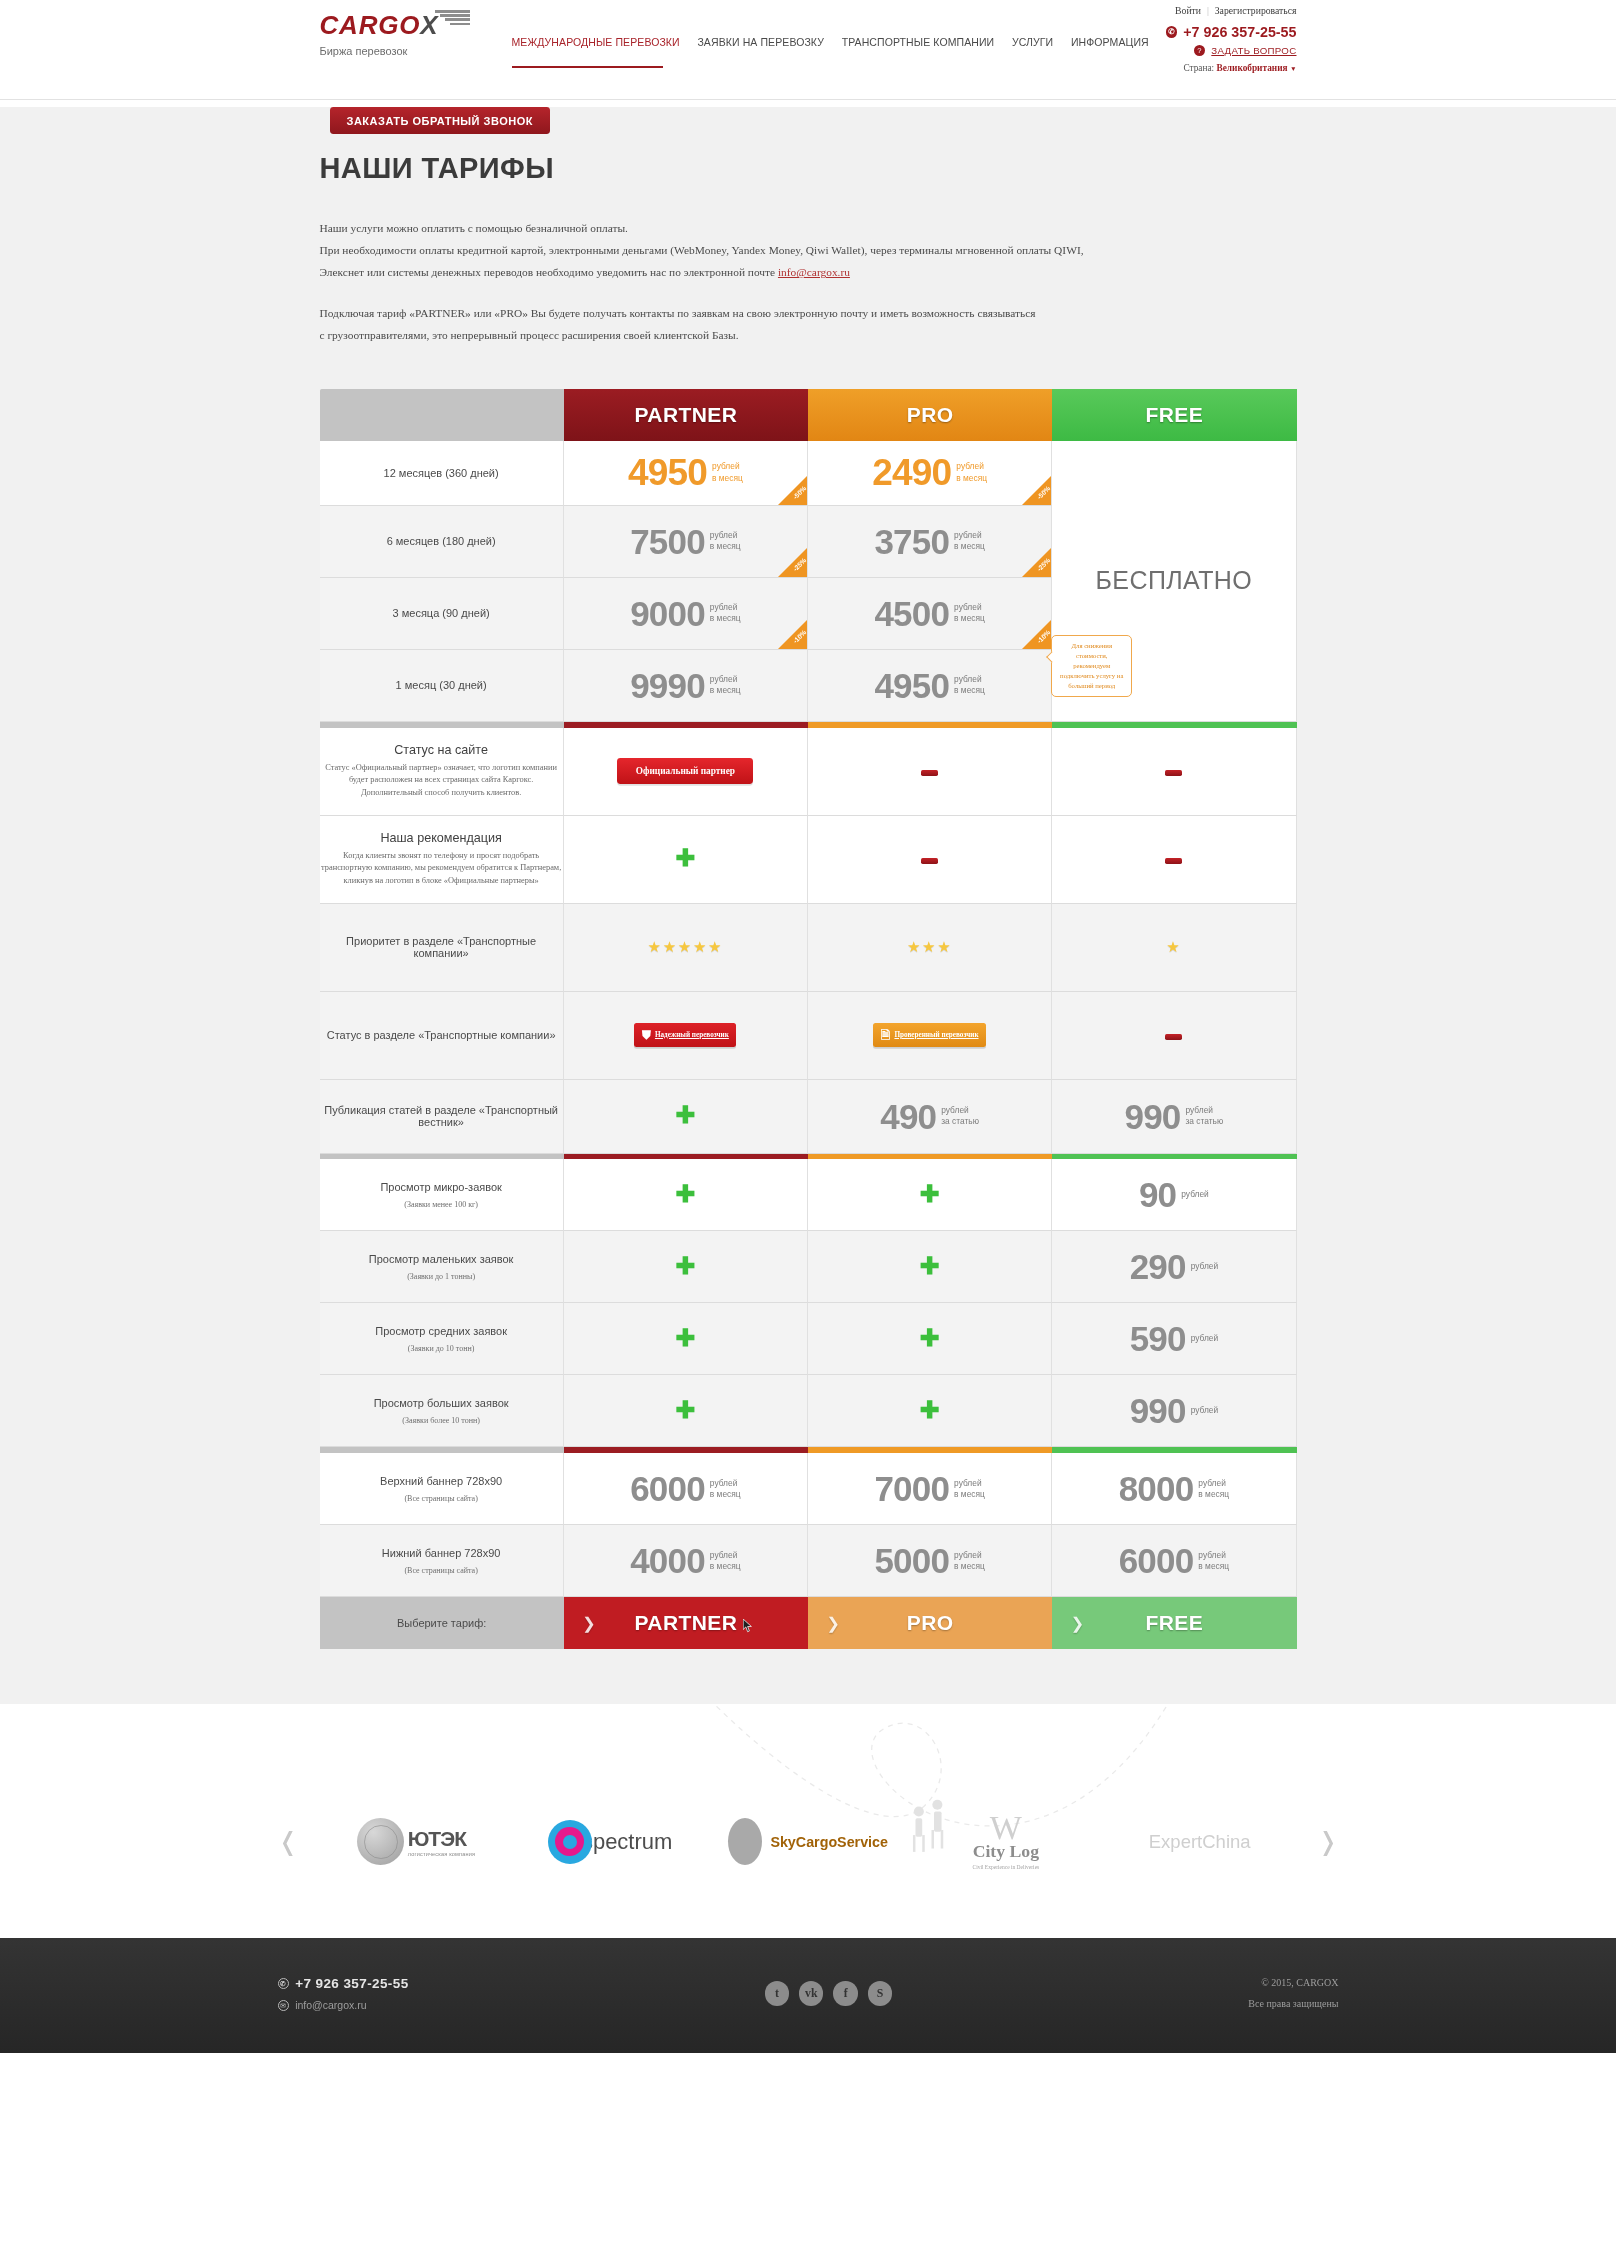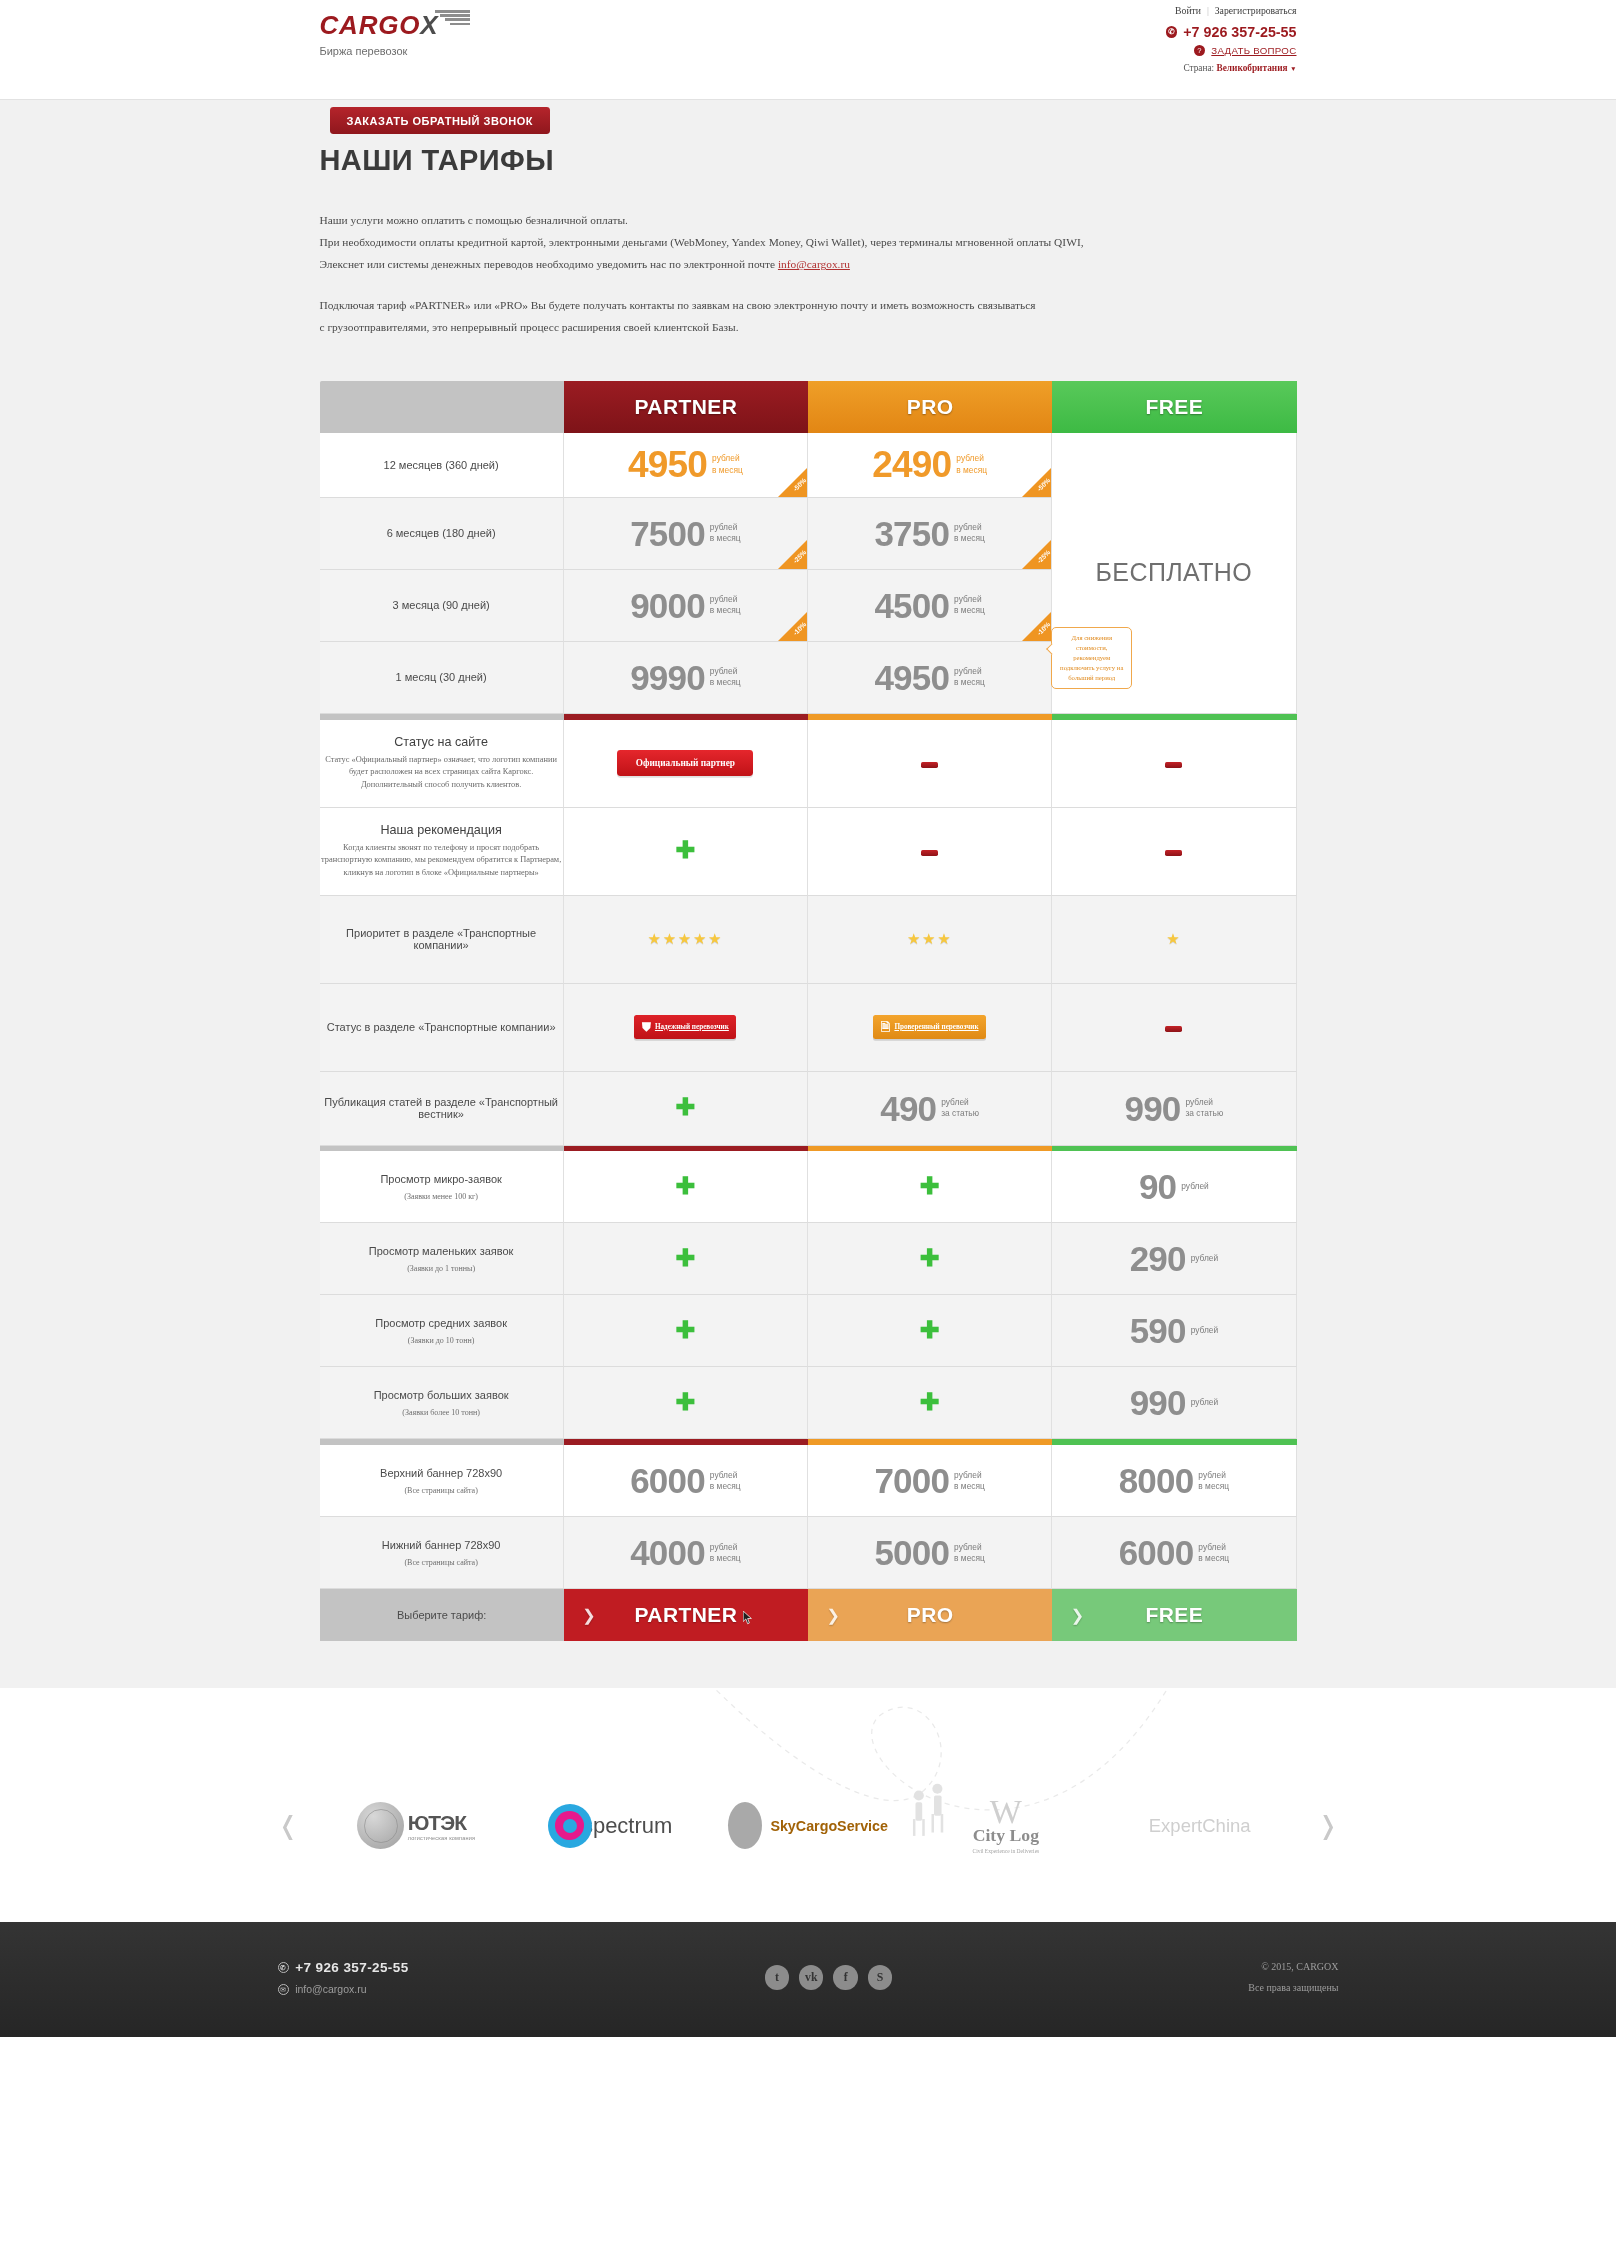--- a/index.html
+++ b/index.html
@@ -60,21 +60,21 @@
     width:11.8px;height:11.8px;border-radius:50%;background:#9c1a1f;color:#fff;
     font-size:7.6px;line-height:11.8px;text-align:center;display:inline-block;
   }
   .hdr-country { font-size:9.3px; color:#555; margin-top:6.7px; font-family:"Liberation Serif", serif;}
   .hdr-country b { color:#9c1a1f; font-weight:bold; }
   .hdr-country .caret { color:#9c1a1f; font-size:6.7px; }
   .hdr-divider { height:0.8px; background:#e2e2e2; }
 
   
   .main { background:#f1f1f1; padding-bottom:47px; }
-  .wrap { width:977px; margin:0 auto; }
+  .wrap { width:977px; margin:8px auto; }
   .page-title { font-size:29px; font-weight:bold; color:#3b3b3b; padding-top:45px; letter-spacing:0.4px;}
   .intro { margin-top:32px; font-family:"Liberation Serif", serif; font-size:11.4px; color:#4b4b4b; line-height:1.95; }
   .intro a { color:#b03030; }
   .intro .gap { height:18.5px; }
 
   
   .tariff { margin-top:42px; width:977px; border-collapse:separate; border-spacing:0; }
   .tariff td, .tariff th { padding:0; vertical-align:middle; }
   .col-feat { width:244px; }
   .col-plan { width:244px; }
@@ -213,20 +213,23 @@
 
       <div class="logo-wrap">
         <div class="logo-text">
           <span>CARGO</span><span class="logo-x">X</span><span class="logo-wings"><i></i><i></i><i></i><i></i></span>
         </div>
         <div class="logo-sub">Биржа перевозок</div>
       </div>
 
       <button class="callback-btn">ЗАКАЗАТЬ ОБРАТНЫЙ ЗВОНОК</button>
 
+      <div class="nav">
+        <a href="#" class="active">МЕЖДУНАРОДНЫЕ ПЕРЕВОЗКИ</a><a href="#">ЗАЯВКИ НА ПЕРЕВОЗКУ</a><a href="#">ТРАНСПОРТНЫЕ КОМПАНИИ</a><a href="#">УСЛУГИ</a><a href="#">ИНФОРМАЦИЯ</a>
+      </div>
 
       <div class="hdr-right">
         <div class="auth">
           <a href="#">Войти</a><span class="sep">|</span><a href="#">Зарегистрироваться</a>
         </div>
         <div class="hdr-phone">
           <span class="circ-ico">✆</span>
           <span>+7 926 357-25-55</span>
         </div>
         <div class="hdr-ask">

